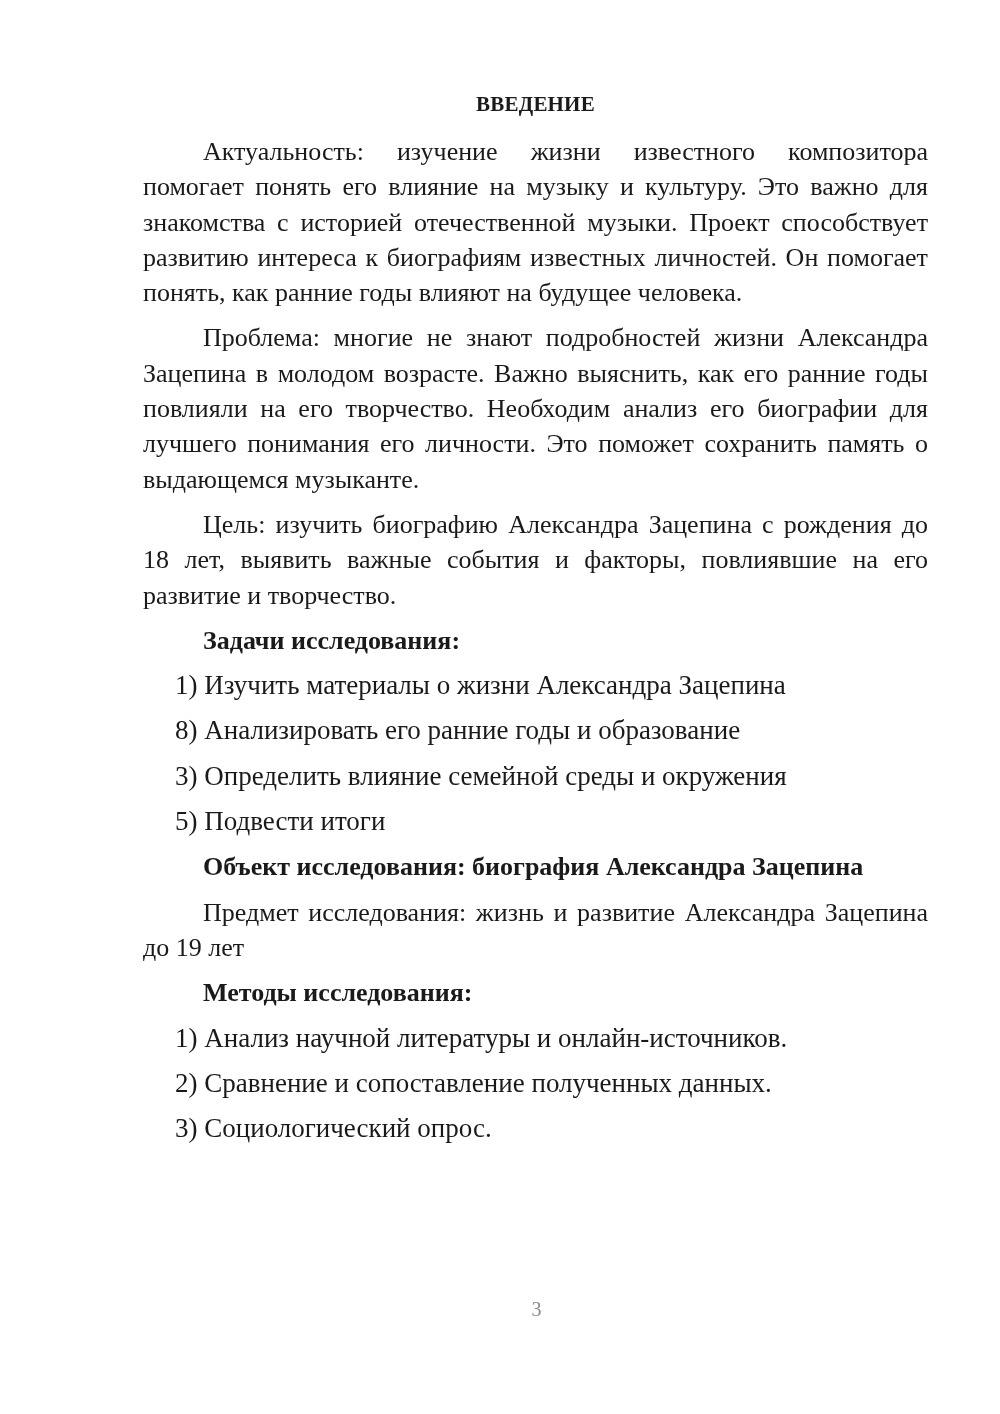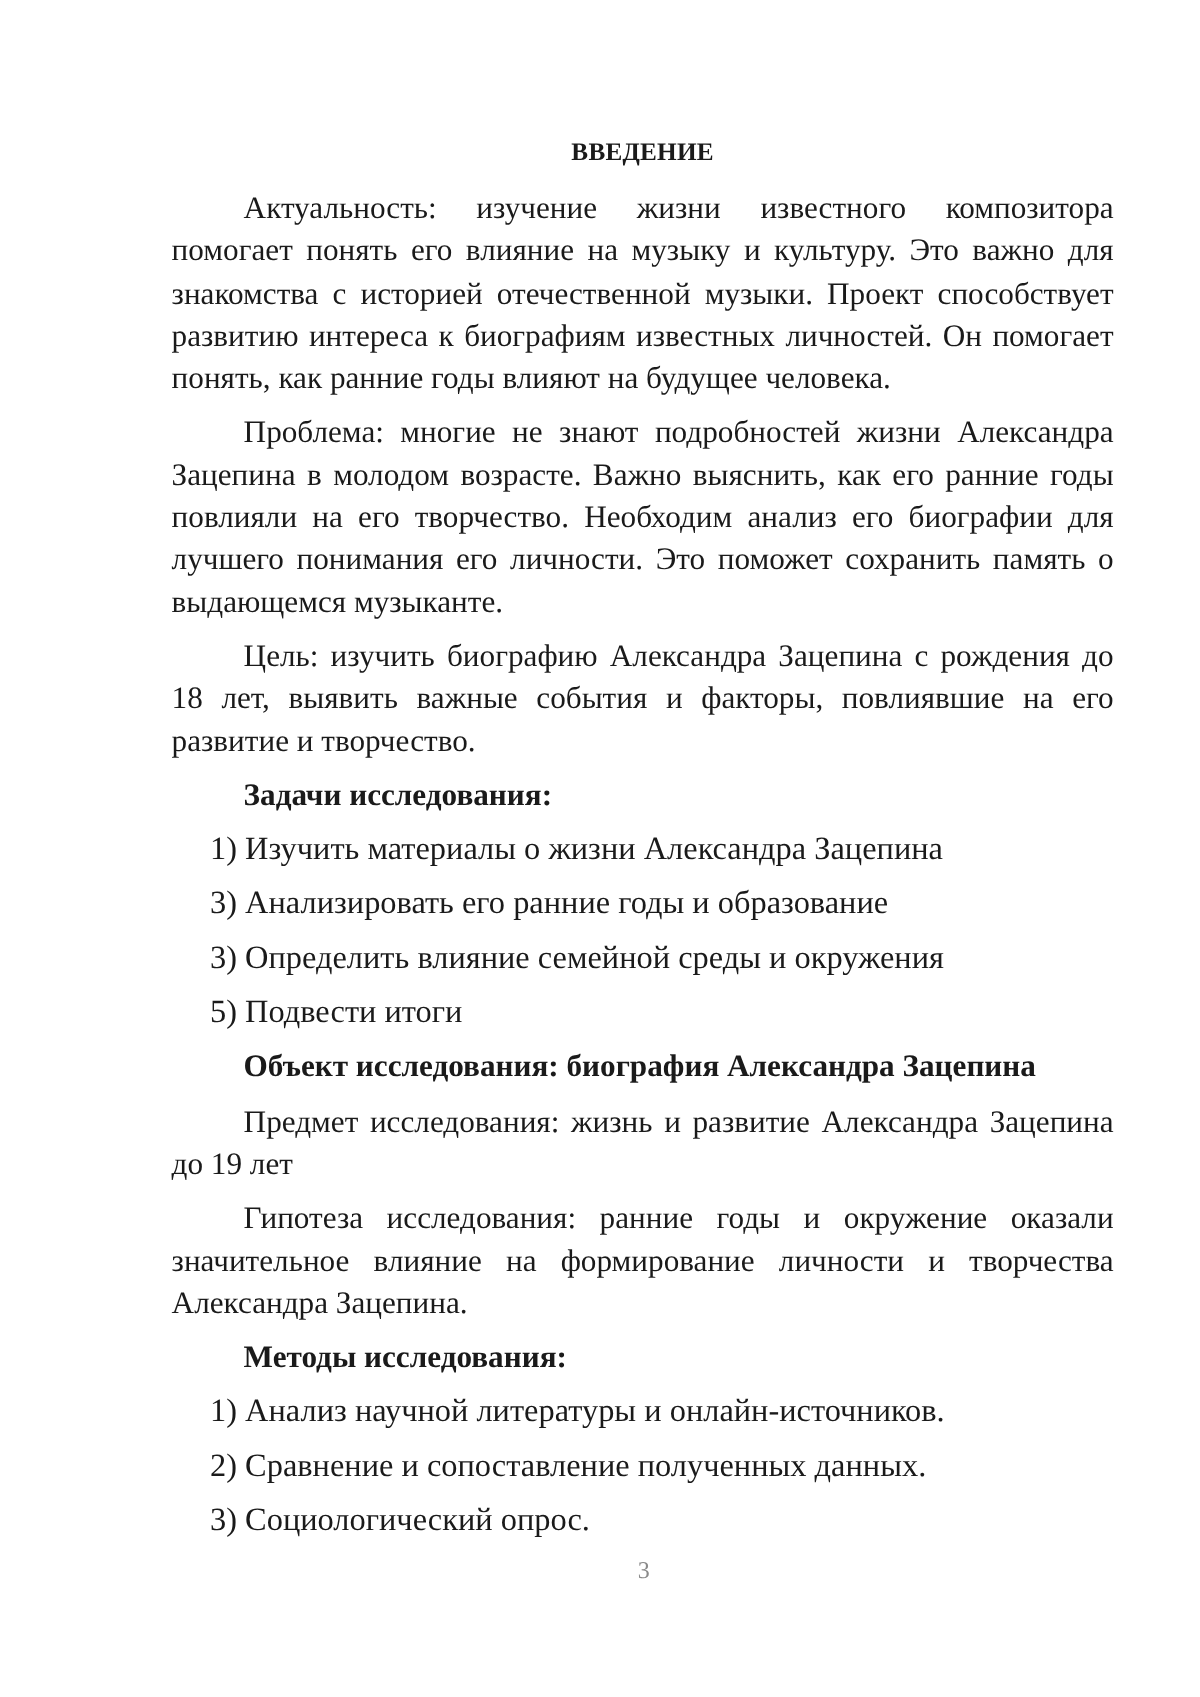--- a/index.html
+++ b/index.html
@@ -11,21 +11,21 @@
       width: 1000px;
       height: 1414px;
       position: relative;
       overflow: hidden;
       font-family: "Liberation Serif", "DejaVu Serif", serif;
       color: #1a1a1a;
     }
     .page {
       position: absolute;
       left: 143px;
-      top: 110px;
+      top: 88px;
       width: 785px;
     }
     .heading {
       text-align: center;
       font-weight: bold;
       font-size: 21px;
       line-height: 32px;
       margin: 0 0 14px 0;
       letter-spacing: 0.2px;
     }
@@ -67,30 +67,29 @@
   <p class="para">Актуальность: изучение жизни известного композитора помогает понять его влияние на музыку и культуру. Это важно для знакомства с историей отечественной музыки. Проект способствует развитию интереса к биографиям известных личностей. Он помогает понять, как ранние годы влияют на будущее человека.</p>
 
   <p class="para">Проблема: многие не знают подробностей жизни Александра Зацепина в молодом возрасте. Важно выяснить, как его ранние годы повлияли на его творчество. Необходим анализ его биографии для лучшего понимания его личности. Это поможет сохранить память о выдающемся музыканте.</p>
 
   <p class="para">Цель: изучить биографию Александра Зацепина с рождения до 18 лет, выявить важные события и факторы, повлиявшие на его развитие и творчество.</p>
 
   <p class="para single">Задачи исследования:</p>
 
   <div>
     <p class="list-item">1) Изучить материалы о жизни Александра Зацепина</p>
-    <p class="list-item">3) Анализировать его ранние годы и образование</p>
+    <p class="list-item">8) Анализировать его ранние годы и образование</p>
     <p class="list-item">3) Определить влияние семейной среды и окружения</p>
     <p class="list-item">5) Подвести итоги</p>
   </div>
 
   <p class="para single">Объект исследования: биография Александра Зацепина</p>
 
   <p class="para">Предмет исследования: жизнь и развитие Александра Зацепина до 19 лет</p>
 
-  <p class="para">Гипотеза исследования: ранние годы и окружение оказали значительное влияние на формирование личности и творчества Александра Зацепина.</p>
 
   <p class="para single">Методы исследования:</p>
 
   <div>
     <p class="list-item">1) Анализ научной литературы и онлайн-источников.</p>
     <p class="list-item">2) Сравнение и сопоставление полученных данных.</p>
     <p class="list-item">3) Социологический опрос.</p>
   </div>
 </div>
 

